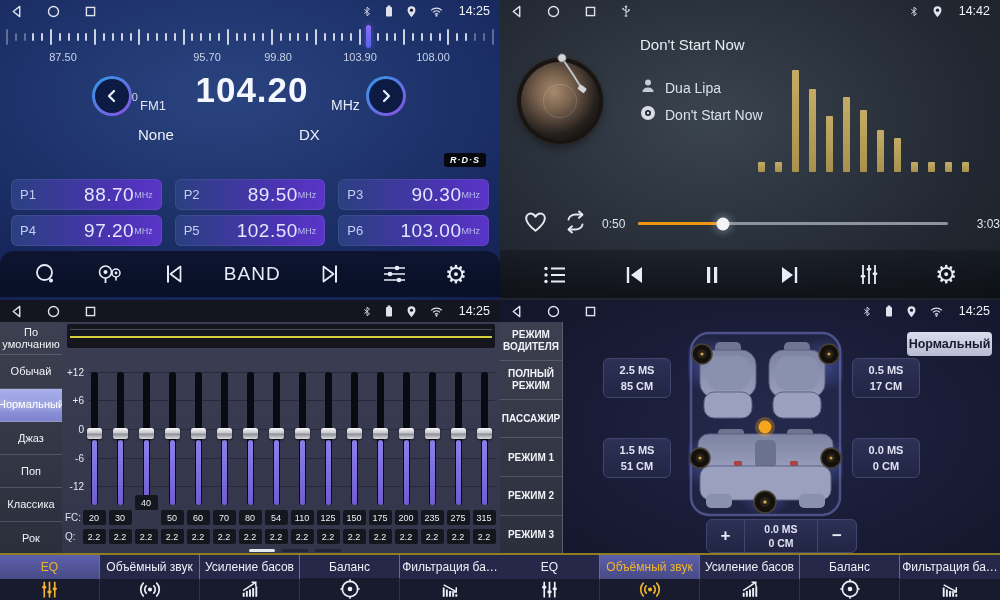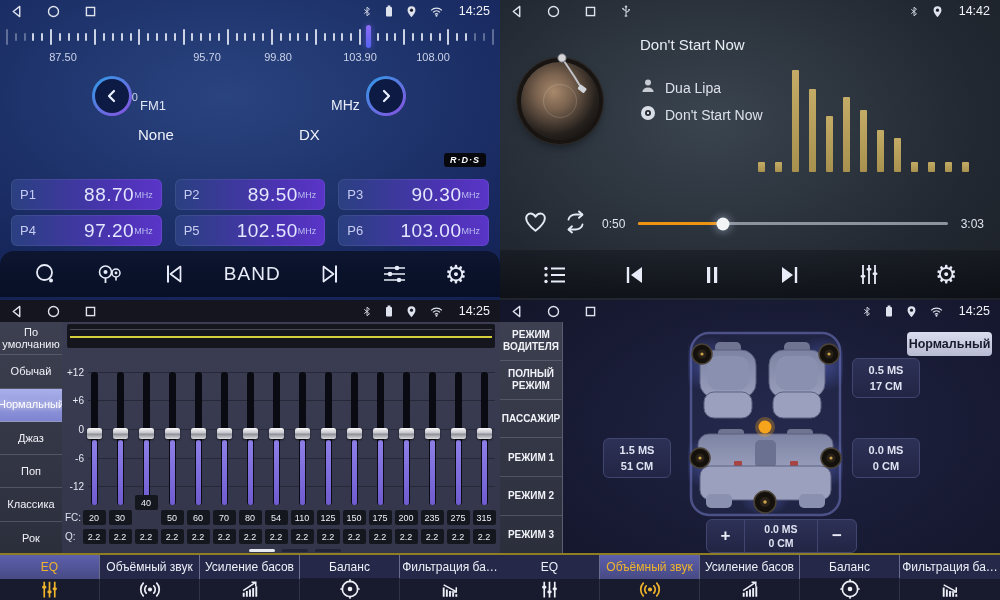--- a/index.html
+++ b/index.html
@@ -65,21 +65,21 @@
   .album::after{content:"";position:absolute;inset:22px;border-radius:50%;border:1px solid rgba(255,255,255,.16);}
   .tonearm{position:absolute;left:40px;top:50px;width:62px;height:48px;pointer-events:none;}
   .metarow{position:absolute;left:140px;display:flex;align-items:center;gap:9px;font-size:14px;color:#dde1ea;}
   #artist-row{top:78px;} #album-row{top:105px;}
   #visualizer{position:absolute;left:258px;top:62px;width:232px;height:110px;display:flex;
               align-items:flex-end;gap:10px;}
   .vbar{width:7px;background:linear-gradient(180deg,#c4ac66,#a8914e);border-radius:1px;}
   .pheart{position:absolute;left:22px;top:209px;}  .prepeat{position:absolute;left:62px;top:210px;}
   .icobtn{background:none;border:none;padding:0;color:#e4e8f0;cursor:pointer;display:flex;}
   .elapsed{position:absolute;left:102px;top:217px;font-size:12px;color:#dfe3ec;}
-  .duration{position:absolute;right:16px;top:217px;font-size:12px;color:#dfe3ec;}
+  .duration{position:absolute;right:0;top:217px;font-size:12px;color:#dfe3ec;}
   .pbar{position:absolute;left:138px;right:52px;top:222px;height:3px;background:#8d939c;border-radius:2px;cursor:pointer;}
   .pfill{height:100%;background:var(--orange,#ef9412);border-radius:2px;}
   .pknob{position:absolute;top:50%;transform:translate(-50%,-50%);width:13px;height:13px;border-radius:50%;
          background:#f2f4f6;box-shadow:0 0 7px 3px rgba(190,205,230,.3);cursor:pointer;}
   .ctrlrow{position:absolute;left:0;right:0;top:250px;height:47px;
            background:linear-gradient(180deg,rgba(8,10,16,.35),rgba(4,5,9,.6));
            border-top:1px solid rgba(255,255,255,.05);
            display:flex;align-items:center;justify-content:space-around;padding:0 16px;}
 
   
@@ -260,20 +260,21 @@
           <span class="slabel" style="left: 360px;">103.90</span>
           <span class="slabel" style="left: 433px;">108.00</span>
         </div>
     </div>
     <button class="navbtn" id="tune-down">
       <svg width="16" height="16" viewBox="0 0 16 16">
           <path d="M10 3 L5 8 L10 13" fill="none" stroke="#eaf2ff" stroke-width="2.2" stroke-linecap="round" stroke-linejoin="round"></path>
         </svg>
     </button>
     <div class="bandlbl">FM1</div>
+    <div class="freq">104.20</div>
     <div class="unit">MHz</div>
     <button class="navbtn" id="tune-up">
       <svg width="16" height="16" viewBox="0 0 16 16">
           <path d="M6 3 L11 8 L6 13" fill="none" stroke="#eaf2ff" stroke-width="2.2" stroke-linecap="round" stroke-linejoin="round"></path>
         </svg>
     </button>
     <div class="ps">None</div>
     <div class="dx">DX</div>
     <div class="rds">R·D·S</div>
     <div id="radio-presets">
@@ -839,20 +840,24 @@
           <g transform="translate(77,172)">
               <circle r="11" fill="#14110d" stroke="#4a4236" stroke-width="1.5"></circle>
               <circle r="5" fill="#2a2118"></circle>
               <circle r="1.8" fill="#c9a24a"></circle>
             </g>
         </g>
         <circle cx="77" cy="97" r="10" fill="#f6a41c" opacity=".3"></circle>
         <circle cx="77" cy="97" r="6.5" fill="#f6a41c"></circle>
       </svg>
     </div>
+    <button class="delaybox" id="fl-delay">
+      <div>2.5 MS</div>
+      <div>85 CM</div>
+    </button>
     <button class="delaybox" id="fr-delay">
       <div>0.5 MS</div>
       <div>17 CM</div>
     </button>
     <button class="delaybox" id="rl-delay">
       <div>1.5 MS</div>
       <div>51 CM</div>
     </button>
     <button class="delaybox" id="rr-delay">
       <div>0.0 MS</div>

